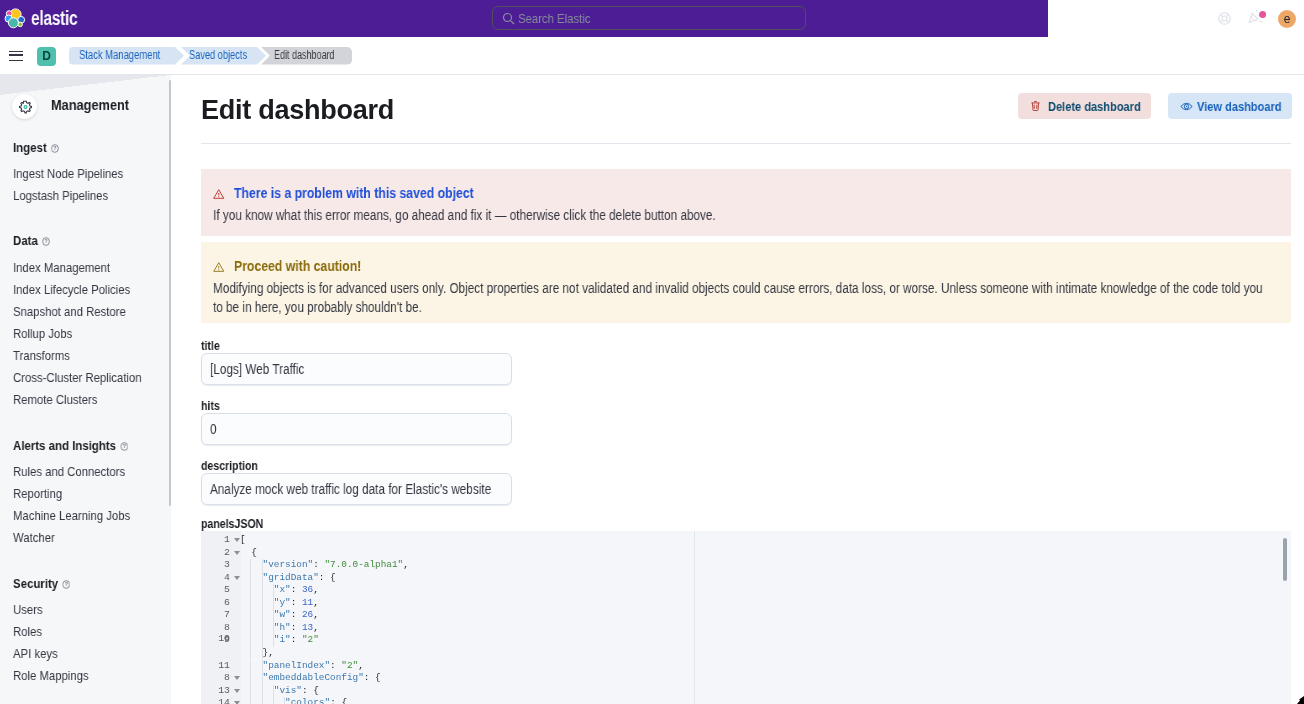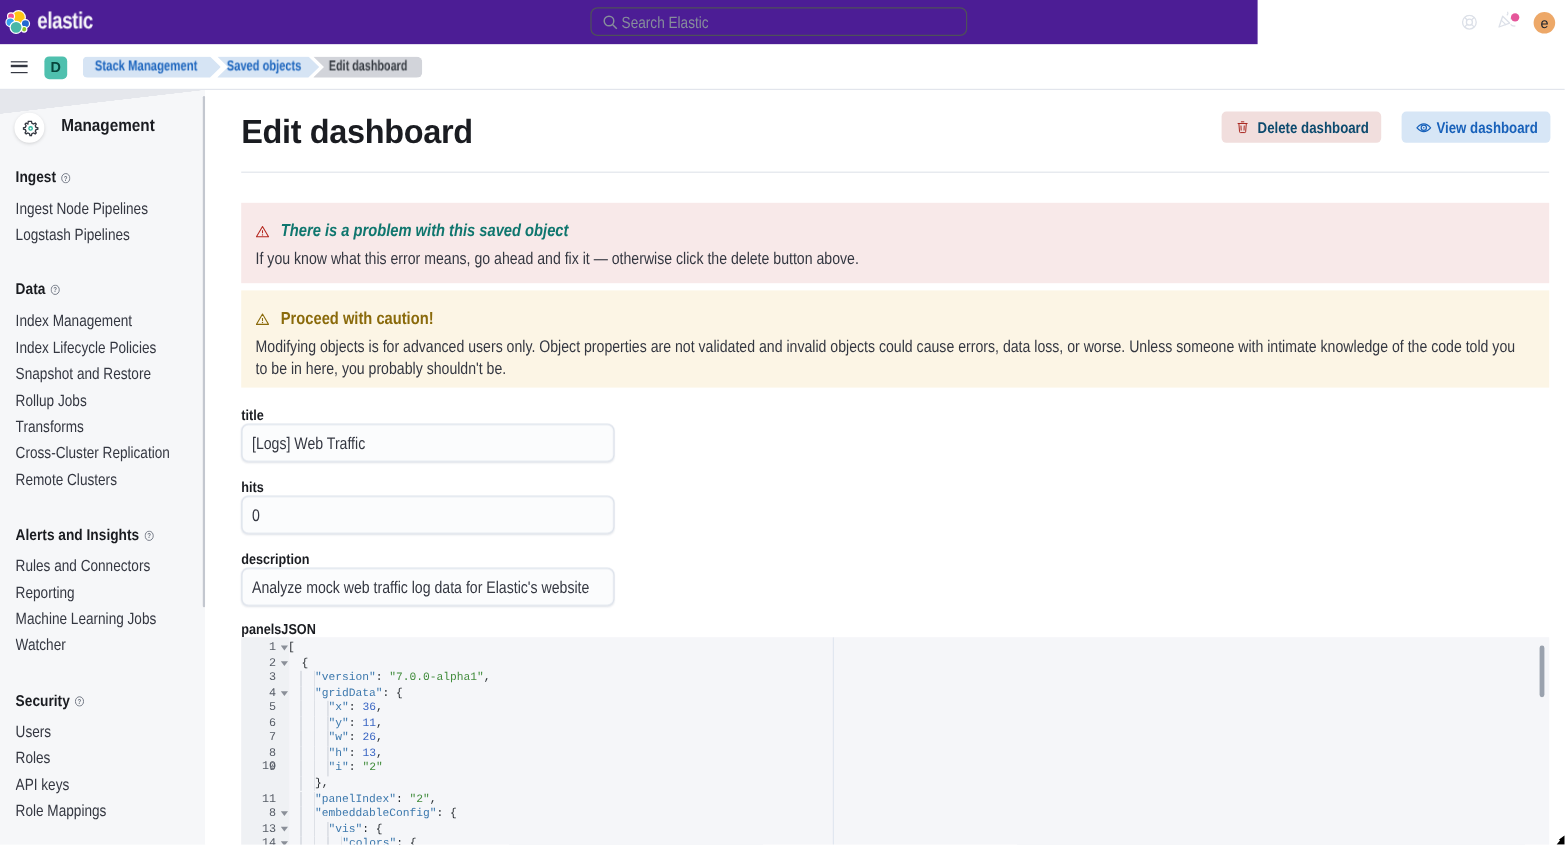--- a/index.html
+++ b/index.html
@@ -21,21 +21,21 @@
 .crumb span, .btn span, .cotitle span, .cobody, .finput span, .flabel, .shead, .sitem, #mgmt, #searchbox .ph { will-change:transform; }
 
 
 #navbar { position:absolute; left:0; top:37px; width:1304px; height:38px; background:#fff;
   border-bottom:1px solid #e2e5ec; }
 #burger { position:absolute; left:9px; top:14px; width:14px; height:10px;
   border-top:1.8px solid #343741; border-bottom:1.8px solid #343741; }
 #burger:before { content:""; position:absolute; left:0; top:2.3px; width:14px; height:1.8px; background:#343741; }
 #dbadge { position:absolute; left:37px; top:10px; width:19px; height:19px; background:#4fc0ae;
   border-radius:4px; color:#07463c; font-size:12px; font-weight:700; text-align:center; line-height:18px; }
-.crumb { position:absolute; top:10px; height:17.5px; font-size:12px; font-weight:700; line-height:17.5px; white-space:nowrap; }
+.crumb { position:absolute; top:10px; height:17.5px; font-size:12px; font-weight:400; line-height:17.5px; white-space:nowrap; }
 .crumb span { display:inline-block; transform:scaleX(0.84); transform-origin:0 50%; }
 .crumb.b { background:#d6e4f4; color:#1b64bd; }
 .crumb.g { background:#d2d4da; color:#363b42; }
 .c1 { left:69px; width:115px; border-radius:4px 0 0 4px; padding-left:10px;
   clip-path:polygon(0 0, calc(100% - 9px) 0, 100% 50%, calc(100% - 9px) 100%, 0 100%); }
 .c1 span { transform:scaleX(0.786); }
 .c2 { left:181px; width:85px; padding-left:8px;
   clip-path:polygon(0 0, calc(100% - 9px) 0, 100% 50%, calc(100% - 9px) 100%, 0 100%, 9px 50%); }
 .c2 span { transform:scaleX(0.77); }
 .c3 { left:261px; width:91px; border-radius:0 5px 5px 0; padding-left:12.5px;
@@ -64,21 +64,21 @@
 .btn svg { flex:none; }
 #btn-del { left:847px; width:133px; background:#f1dedd; color:#0c4a6e; }
 #btn-view { left:997px; width:124px; background:#d7e6f6; color:#1861ba; }
 #hr1 { position:absolute; left:30px; top:68px; width:1090px; height:1px; background:#e2e5ec; }
 
 .callout { position:absolute; left:30px; width:1090px; }
 #co1 { top:94px; height:67px; background:#f8e9e9; }
 #co2 { top:167px; height:81px; background:#fcf5e5; }
 .cotitle { position:absolute; left:12px; top:16px; font-size:14.5px; font-weight:600; white-space:nowrap; }
 .cotitle span { display:inline-block; transform:scaleX(0.845); transform-origin:0 50%; }
-#co1 .cotitle { color:#0f766e;font-style:italic; }
+#co1 .cotitle { color:#1d4ed8; }
 #co2 .cotitle { color:#8a6a0b; }
 .cotitle svg { vertical-align:-1.5px; margin-right:9px; }
 .cobody { position:absolute; left:12px; top:37px; font-size:14px; color:#343741; line-height:19px; white-space:nowrap; transform:scaleX(0.84); transform-origin:0 0; }
 
 .flabel { position:absolute; left:30px; font-size:12px; font-weight:700; color:#1a1c21; transform:scaleX(0.88); transform-origin:0 50%; }
 .finput { position:absolute; left:30px; width:311px; height:32px; background:#fbfcfd;
   border:1px solid #d9dfe9; border-radius:6px; box-shadow:0 1px 1px rgba(152,162,179,0.2);
   font-size:14px; color:#343741; line-height:30px; padding-left:8px; white-space:nowrap; overflow:visible; }
 .finput span { display:inline-block; transform:scaleX(0.84); transform-origin:0 50%; }
 

